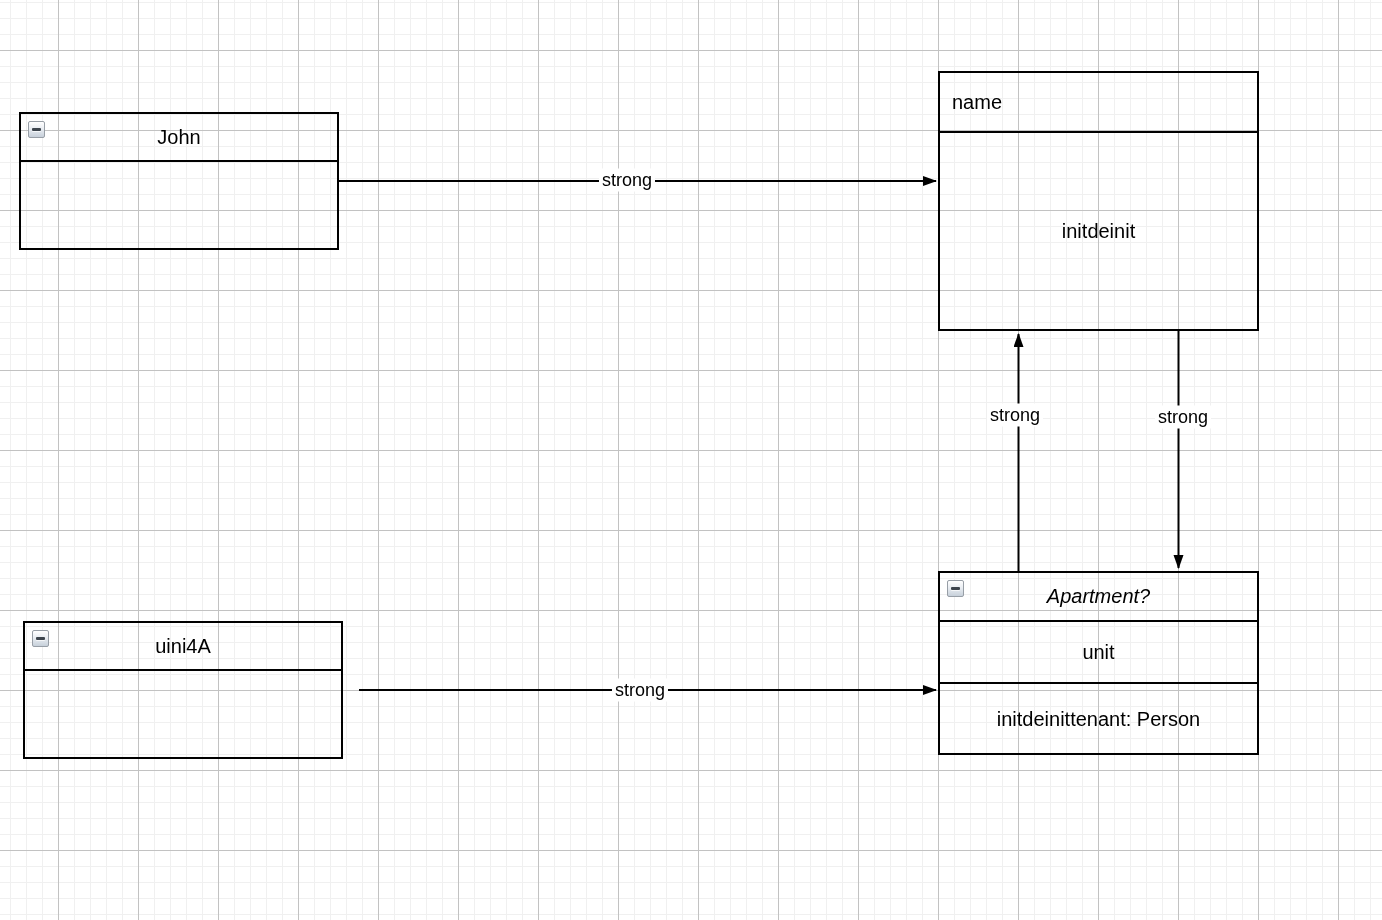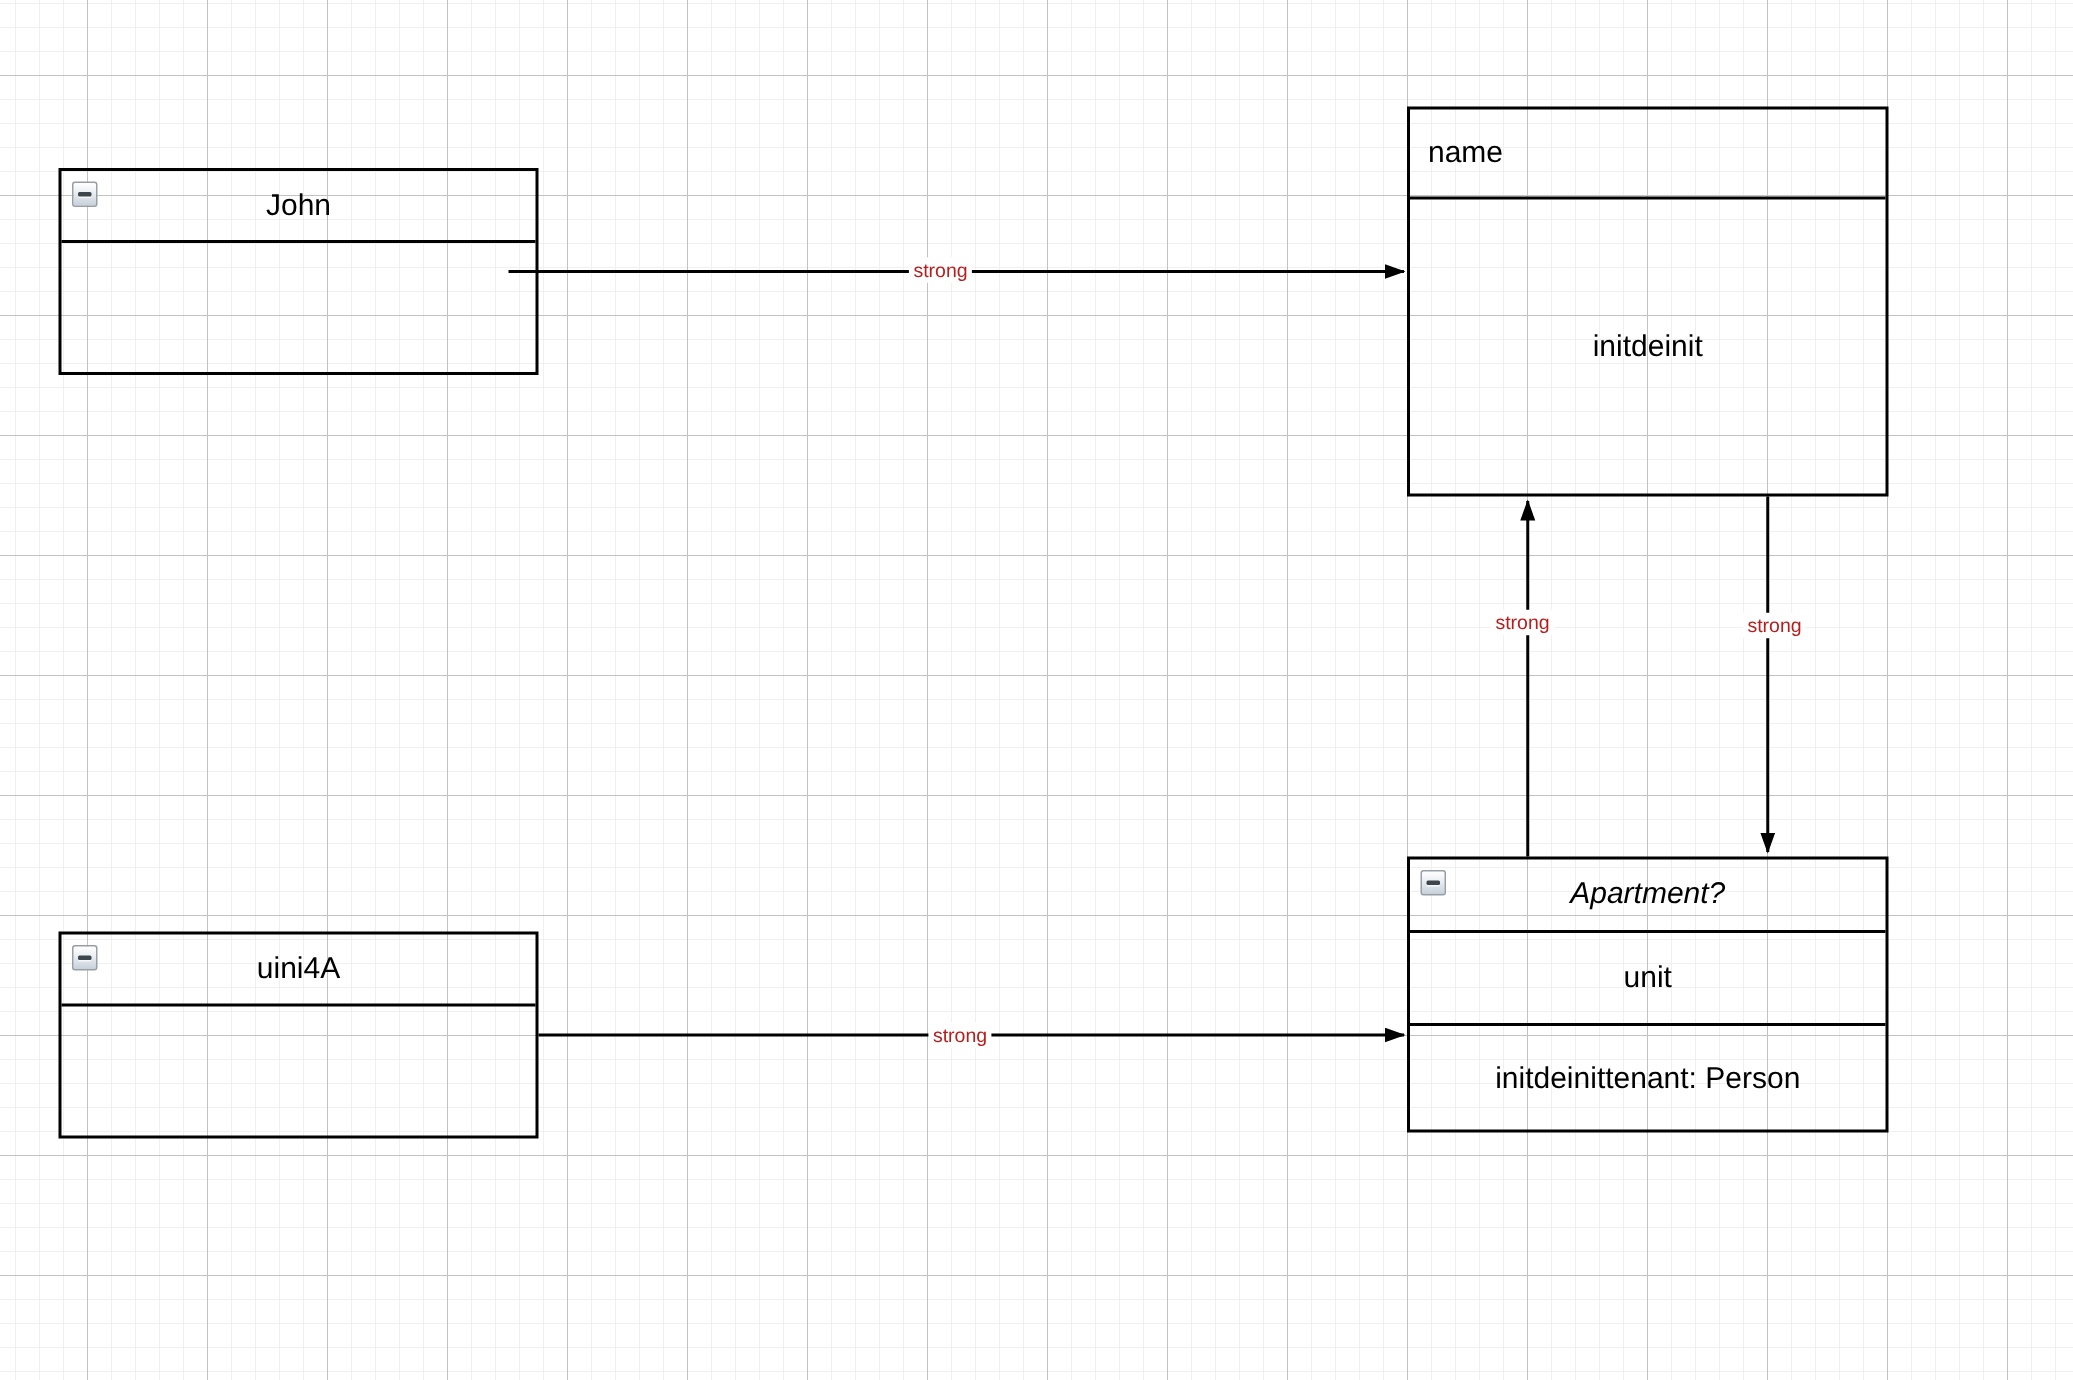--- a/index.html
+++ b/index.html
@@ -48,39 +48,39 @@
   .methods{
     flex:1;display:flex;flex-direction:row;align-items:center;justify-content:center;
     font-size:20px;
   }
   .methods .m{line-height:40px;white-space:nowrap;}
   .colstack{display:flex;flex-direction:column;height:100%;box-sizing:border-box;}
   .edges{position:absolute;left:0;top:0;pointer-events:none;}
   .edges line{stroke:#000;stroke-width:2;}
   .edge-label{
     position:absolute;transform:translate(-50%,-50%);
-    background:#ffffff;padding:1px 3px;font-size:13px;color:#b91c1c;white-space:nowrap;
+    background:#ffffff;padding:1px 3px;font-size:18px;color:#000000;white-space:nowrap;
   }
 </style>
 </head>
 <body>
 
 <div class="canvas">
 
-  <div class="node" style="left:19px;top:112px;width:320px;height:138px;margin-left:20px;">
+  <div class="node" style="left:19px;top:112px;width:320px;height:138px;">
     <div class="colstack">
       <div class="hdr" style="height:48px;">
         <span class="collapse"></span>
         <span class="title">John</span>
       </div>
       <div class="methods"></div>
     </div>
   </div>
 
-  <div class="node" style="left:39px;top:621px;width:320px;height:138px;">
+  <div class="node" style="left:23px;top:621px;width:320px;height:138px;">
     <div class="colstack">
       <div class="hdr" style="height:48px;">
         <span class="collapse"></span>
         <span class="title">uini4A</span>
       </div>
       <div class="methods"></div>
     </div>
   </div>
 
   <div class="node" style="left:938px;top:71px;width:321px;height:260px;">

